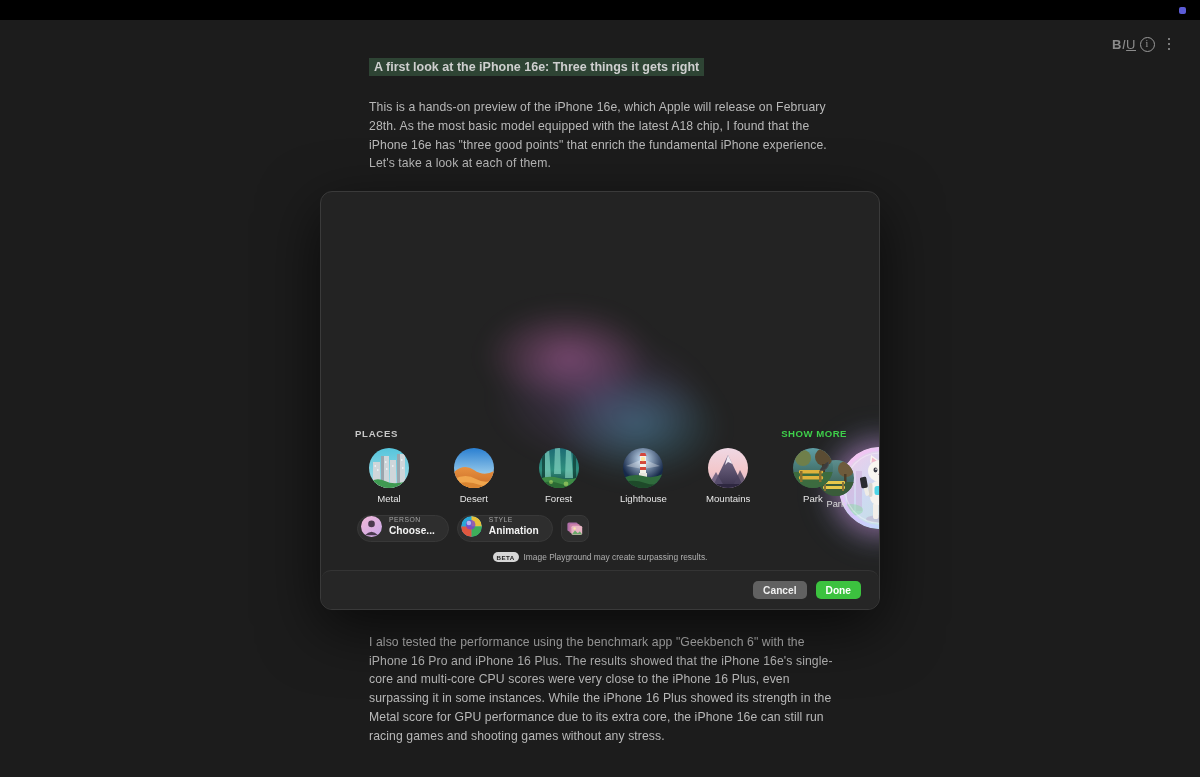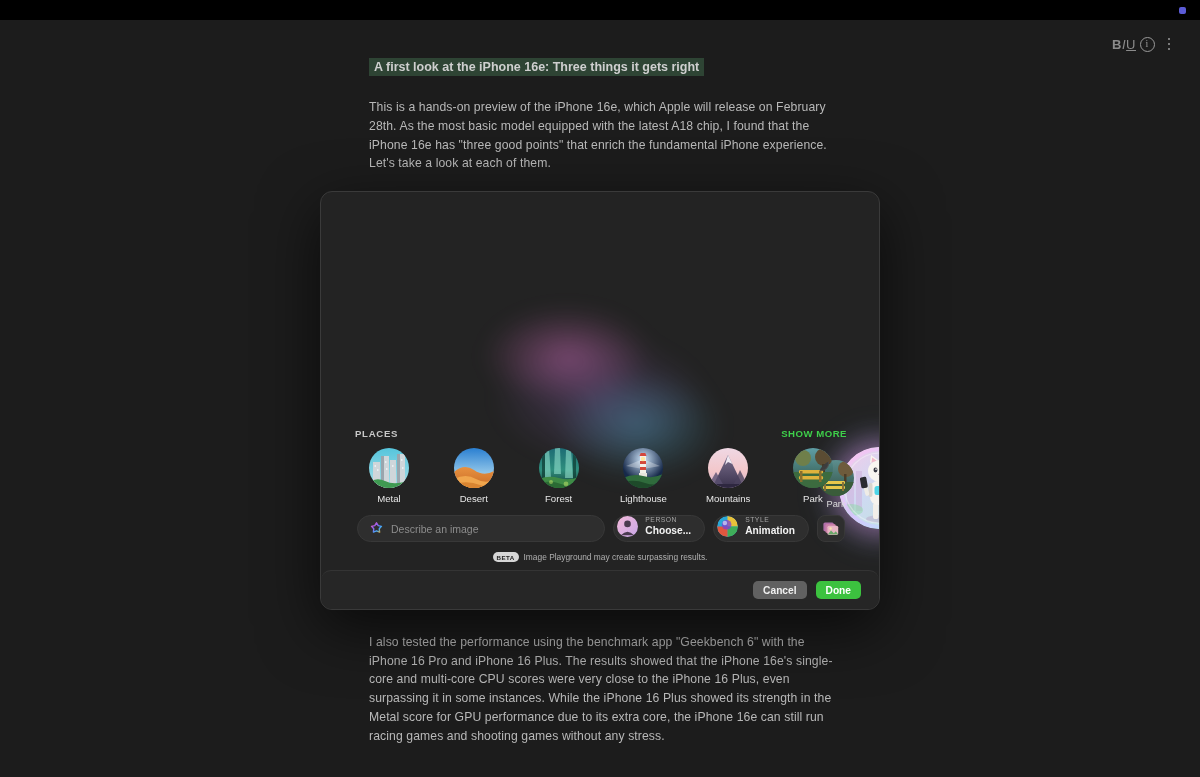--- a/index.html
+++ b/index.html
@@ -483,34 +483,20 @@
               <rect x="6" y="28" width="24" height="3.5" rx="1.2" fill="#e0b23c"></rect>
               <rect x="7" y="23" width="2.5" height="11" fill="#8a6f2e"></rect>
               <rect x="26" y="23" width="2.5" height="11" fill="#8a6f2e"></rect>
             </svg>
           </div>
           <div class="plabel">Park</div>
         </div>
       </div>
 
       <div class="input-row">
-        <div class="describe">
-          <svg class="sparkle" viewBox="0 0 24 24">
-            <defs>
-                <linearGradient id="aiG" x1="0" y1="0" x2="1" y2="1">
-              <stop offset="0%" stop-color="#f06aa8"></stop>
-                  <stop offset="35%" stop-color="#9b5bf0"></stop>
-              <stop offset="70%" stop-color="#3fa9f5"></stop>
-                  <stop offset="100%" stop-color="#f5a623"></stop>
-                </linearGradient>
-              </defs>
-            <path d="M12 1.5 l3.2 5.1 l5.9 1.4 l-4 4.6 l.6 6 l-5.7 -2.4 l-5.7 2.4 l.6 -6 l-4 -4.6 l5.9 -1.4 z" fill="none" stroke="url(#aiG)" stroke-width="2.6" stroke-linejoin="round"></path>
-          </svg>
-          <span class="ph">Describe an image</span>
-        </div>
 
         <div class="pill">
           <div class="pav">
             <svg viewBox="0 0 24 24">
                 <defs>
                   <linearGradient id="pvG" x1="0" y1="0" x2="1" y2="1">
               <stop offset="0%" stop-color="#f2b8d8"></stop>
                     <stop offset="100%" stop-color="#c9a8e8"></stop>
                   </linearGradient>
                 </defs>

